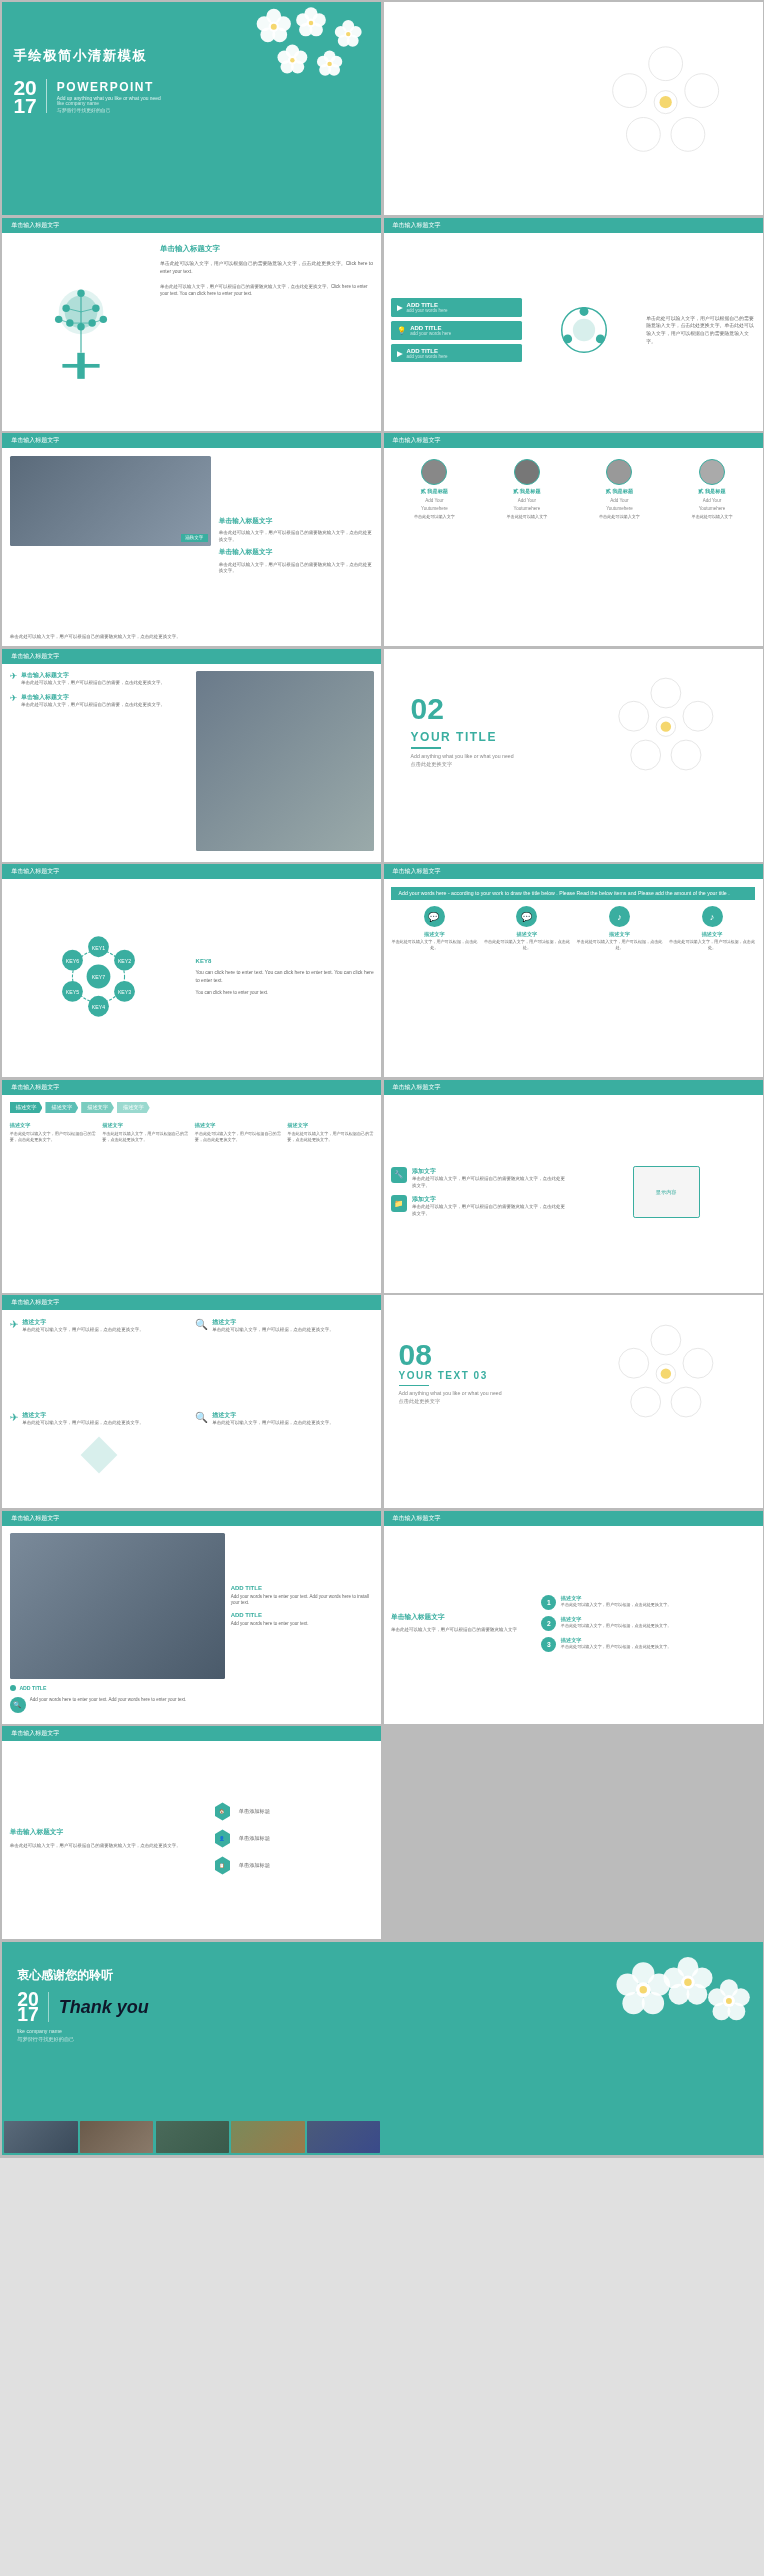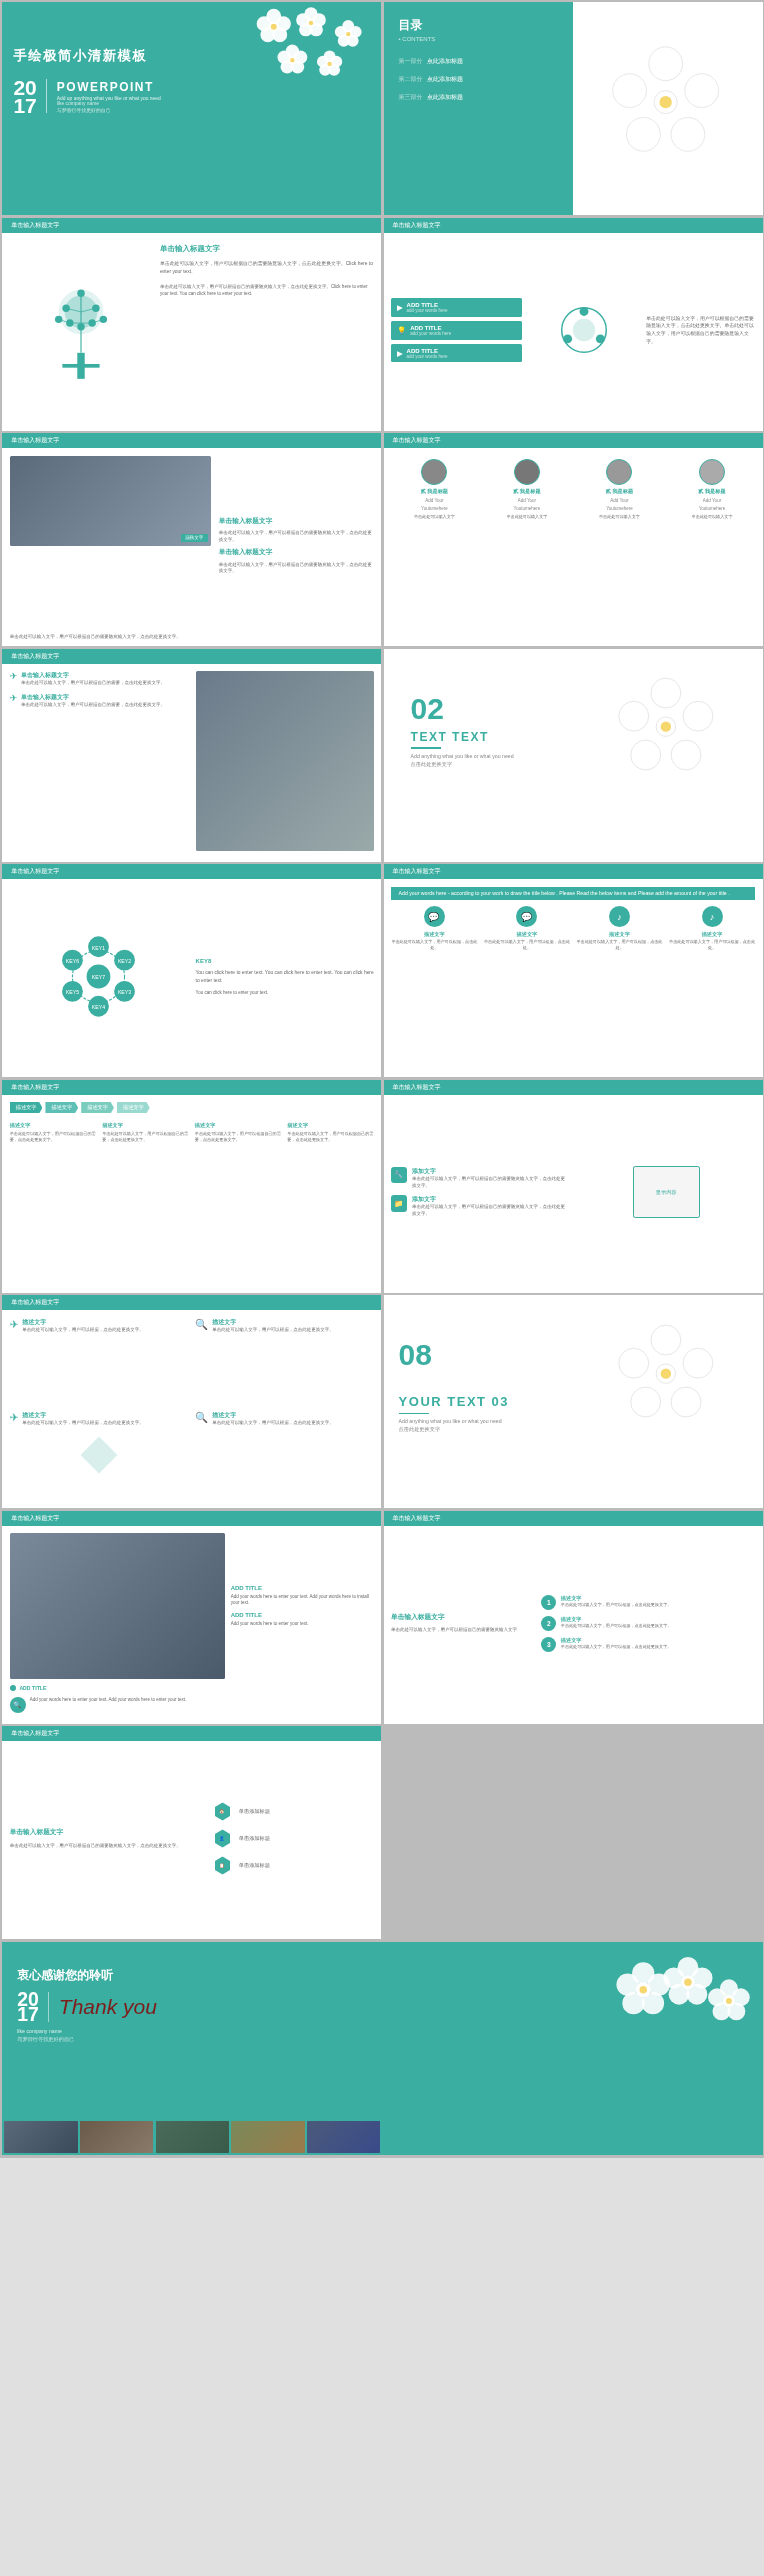--- a/index.html
+++ b/index.html
@@ -108,36 +108,20 @@
           <div style="color:rgba(255,255,255,0.85);font-size:4.9px;margin-top:2.2px;">Add up anything what you like or what you need</div>
           <div style="color:rgba(255,255,255,0.75);font-size:4.9px;">like company name</div>
           <div style="color:rgba(255,255,255,0.75);font-size:4.9px;margin-top:1.5px;">与梦偕行寻找更好的自己</div>
         </div>
       </div>
     </div>
   </div>
 
   <div class="slide-wrapper">
     <div class="slide-inner" style="background:white;">
-      <div style="position:absolute;left:0;top:0;width:50%;height:100%;background:#3aaea0;padding:15px;">
-        <div style="color:white;font-size:12px;font-weight:bold;margin-bottom:2.2px;">目录</div>
-        <div style="color:rgba(255,255,255,0.7);font-size:6px;margin-bottom:15px;">• CONTENTS</div>
-        <div style="display:flex;align-items:center;margin-bottom:9px;">
-          <span style="color:rgba(255,255,255,0.6);font-size:6px;margin-right:4.5px;">第一部分</span>
-          <span style="color:white;font-size:6px;"> 点此添加标题</span>
-        </div>
-        <div style="display:flex;align-items:center;margin-bottom:9px;">
-          <span style="color:rgba(255,255,255,0.6);font-size:6px;margin-right:4.5px;">第二部分</span>
-          <span style="color:white;font-size:6px;"> 点此添加标题</span>
-        </div>
-        <div style="display:flex;align-items:center;margin-bottom:9px;">
-          <span style="color:rgba(255,255,255,0.6);font-size:6px;margin-right:4.5px;">第三部分</span>
-          <span style="color:white;font-size:6px;"> 点此添加标题</span>
-        </div>
-      </div>
       <div style="position:absolute;right:3.7px;top:7.5px;width:45%;height:90%;">
         <svg width="100%" height="100%" viewBox="0 0 200 250">
           <g transform="translate(90,120)">
             <circle cx="0" cy="-50" r="22" fill="white" stroke="#e0e0e0" stroke-width="1"></circle>
             <circle cx="47" cy="-15" r="22" fill="white" stroke="#e0e0e0" stroke-width="1"></circle>
             <circle cx="29" cy="42" r="22" fill="white" stroke="#e0e0e0" stroke-width="1"></circle>
             <circle cx="-29" cy="42" r="22" fill="white" stroke="#e0e0e0" stroke-width="1"></circle>
             <circle cx="-47" cy="-15" r="22" fill="white" stroke="#e0e0e0" stroke-width="1"></circle>
             <circle cx="0" cy="0" r="15" fill="white" stroke="#e0e0e0" stroke-width="1"></circle>
             <circle cx="0" cy="0" r="8" fill="#f5d76e"></circle>
@@ -326,21 +310,21 @@
             <circle cx="-43" cy="-14" r="20" fill="white" stroke="#ddd" stroke-width="1"></circle>
             <circle cx="0" cy="0" r="13" fill="white" stroke="#ddd" stroke-width="1"></circle>
             <circle cx="0" cy="0" r="7" fill="#f5d76e"></circle>
           </g>
         </svg>
       </div>
       <div style="position:absolute;left:27px;top:45px;">
         <div style="display:flex;align-items:baseline;gap:3.7px;margin-bottom:6px;">
           <span style="font-size:30px;font-weight:bold;color:#3aaea0;line-height:1;">02</span>
         </div>
-        <div style="color:#3aaea0;font-size:12px;font-weight:bold;letter-spacing:1.5px;">TEXT TEXT</div>
+        <div style="color:#3aaea0;font-size:12px;font-weight:bold;letter-spacing:1.5px;">YOUR TITLE</div>
         <div style="width:30px;height:1.5px;background:#3aaea0;margin:3.7px 0;"></div>
         <div style="color:#888;font-size:5.2px;max-width:112px;">Add anything what you like or what you need</div>
         <div style="color:#888;font-size:5.2px;margin-top:2.2px;">点击此处更换文字</div>
       </div>
     </div>
   </div>
 
   <div class="slide-wrapper">
     <div class="slide-inner" style="background:white;">
       <div style="background:#3aaea0;padding:3px 9px;font-size:6px;color:white;">单击输入标题文字</div>
@@ -516,21 +500,21 @@
             <circle cx="27" cy="38" r="20" fill="white" stroke="#ddd" stroke-width="1"></circle>
             <circle cx="-27" cy="38" r="20" fill="white" stroke="#ddd" stroke-width="1"></circle>
             <circle cx="-43" cy="-14" r="20" fill="white" stroke="#ddd" stroke-width="1"></circle>
             <circle cx="0" cy="0" r="13" fill="white" stroke="#ddd" stroke-width="1"></circle>
             <circle cx="0" cy="0" r="7" fill="#f5d76e"></circle>
           </g>
         </svg>
       </div>
       <div style="position:absolute;left:15px;top:45px;">
         <div style="font-size:30px;font-weight:bold;color:#3aaea0;line-height:1;">08</div>
-        <div style="color:#3aaea0;font-size:13px;font-weight:bold;letter-spacing:1.5px;margin-top:24px;">YOUR TEXT 03</div>
+        <div style="color:#3aaea0;font-size:10px;font-weight:bold;letter-spacing:1.5px;">YOUR TEXT 03</div>
         <div style="width:30px;height:1.5px;background:#3aaea0;margin:3.7px 0;"></div>
         <div style="color:#888;font-size:5.2px;max-width:112px;">Add anything what you like or what you need</div>
         <div style="color:#888;font-size:5.2px;margin-top:2.2px;">点击此处更换文字</div>
       </div>
     </div>
   </div>
 
   <div class="slide-wrapper">
     <div class="slide-inner" style="background:white;">
       <div style="background:#3aaea0;padding:3px 9px;font-size:6px;color:white;">单击输入标题文字</div>
@@ -670,21 +654,21 @@
       </div>
 
       <div style="position:absolute;left:15px;top:25px;">
         <div style="color:white;font-size:12px;font-weight:bold;margin-bottom:6px;">衷心感谢您的聆听</div>
         <div style="display:flex;align-items:center;gap:6px;margin-bottom:3.7px;">
           <div style="color:white;font-size:21px;font-weight:bold;line-height:1;">
             <div style="font-size:19.4px;font-weight:bold;color:white;">20</div>
             <div style="font-size:19.4px;font-weight:bold;color:white;margin-top:-3.7px;">17</div>
           </div>
           <div style="width:0.7px;height:30px;background:rgba(255,255,255,0.5);margin:0 3.7px;"></div>
-          <div style="color:#7f1d1d;font-size:21px;font-style:italic;font-weight:normal;">Thank you</div>
+          <div style="color:#0f172a;font-size:18px;font-style:italic;font-weight:bold;">Thank you</div>
         </div>
         <div style="color:rgba(255,255,255,0.8);font-size:5.2px;">like company name</div>
         <div style="color:rgba(255,255,255,0.7);font-size:5.2px;margin-top:1.5px;">与梦偕行寻找更好的自己</div>
       </div>
     </div>
   </div>
 
 </div>
 
 

